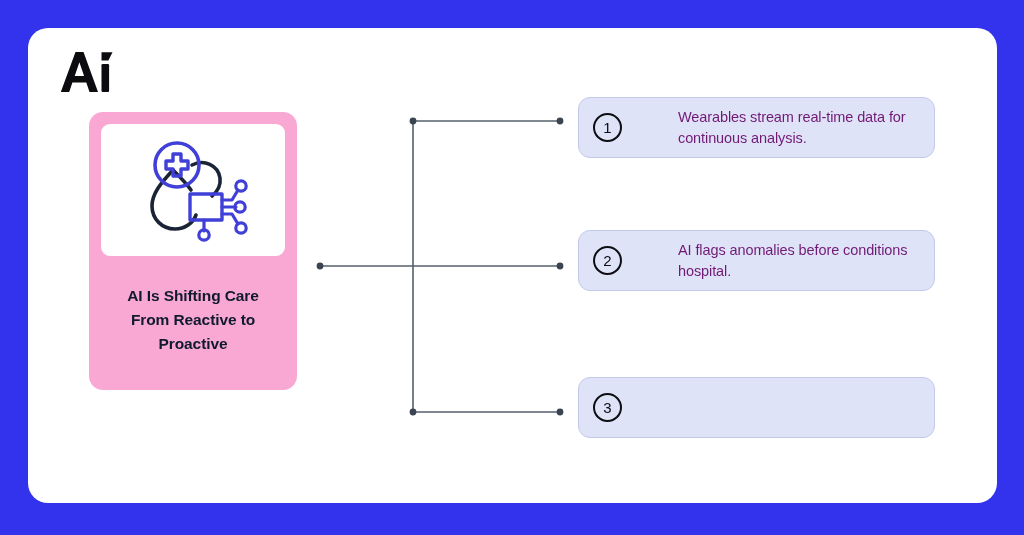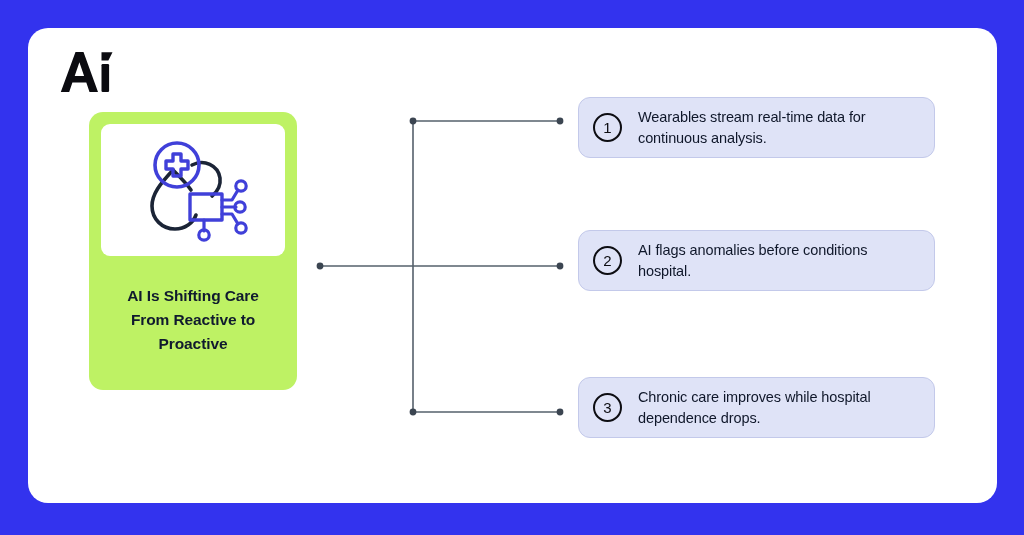--- a/index.html
+++ b/index.html
@@ -42,21 +42,21 @@
   }
   .logo svg { display: block; }
 
   
   .main-card {
     position: absolute;
     left: 89px;
     top: 112px;
     width: 208px;
     height: 278px;
-    background: #bef264;
+    background: #f9a8d4;
     border-radius: 14px;
     box-sizing: border-box;
     padding: 12px;
   }
   .icon-box {
     width: 184px;
     height: 132px;
     background: #ffffff;
     border-radius: 9px;
     display: flex;
@@ -116,22 +116,23 @@
     display: flex;
     align-items: center;
     justify-content: center;
     margin-right: 16px;
     box-sizing: border-box;
   }
 
   .bullet-text {
     font-size: 14.5px;
     line-height: 1.42;
-    color: #0f172a;
+    color: #701a75;
     letter-spacing: -0.1px;
+    margin-left: 40px;
   }
 </style>
 </head>
 <body>
 
 <div class="slide">
 
   <div class="panel"></div>
 
   <div class="logo">
@@ -194,16 +195,15 @@
     <div class="bullet-text">Wearables stream real-time data for continuous analysis.</div>
   </div>
 
   <div class="bullet bullet-2">
     <div class="bullet-num">2</div>
     <div class="bullet-text">AI flags anomalies before conditions hospital.</div>
   </div>
 
   <div class="bullet bullet-3">
     <div class="bullet-num">3</div>
-    <div class="bullet-text">Chronic care improves while hospital dependence drops.</div>
   </div>
 
 </div>
 
 </body></html>

